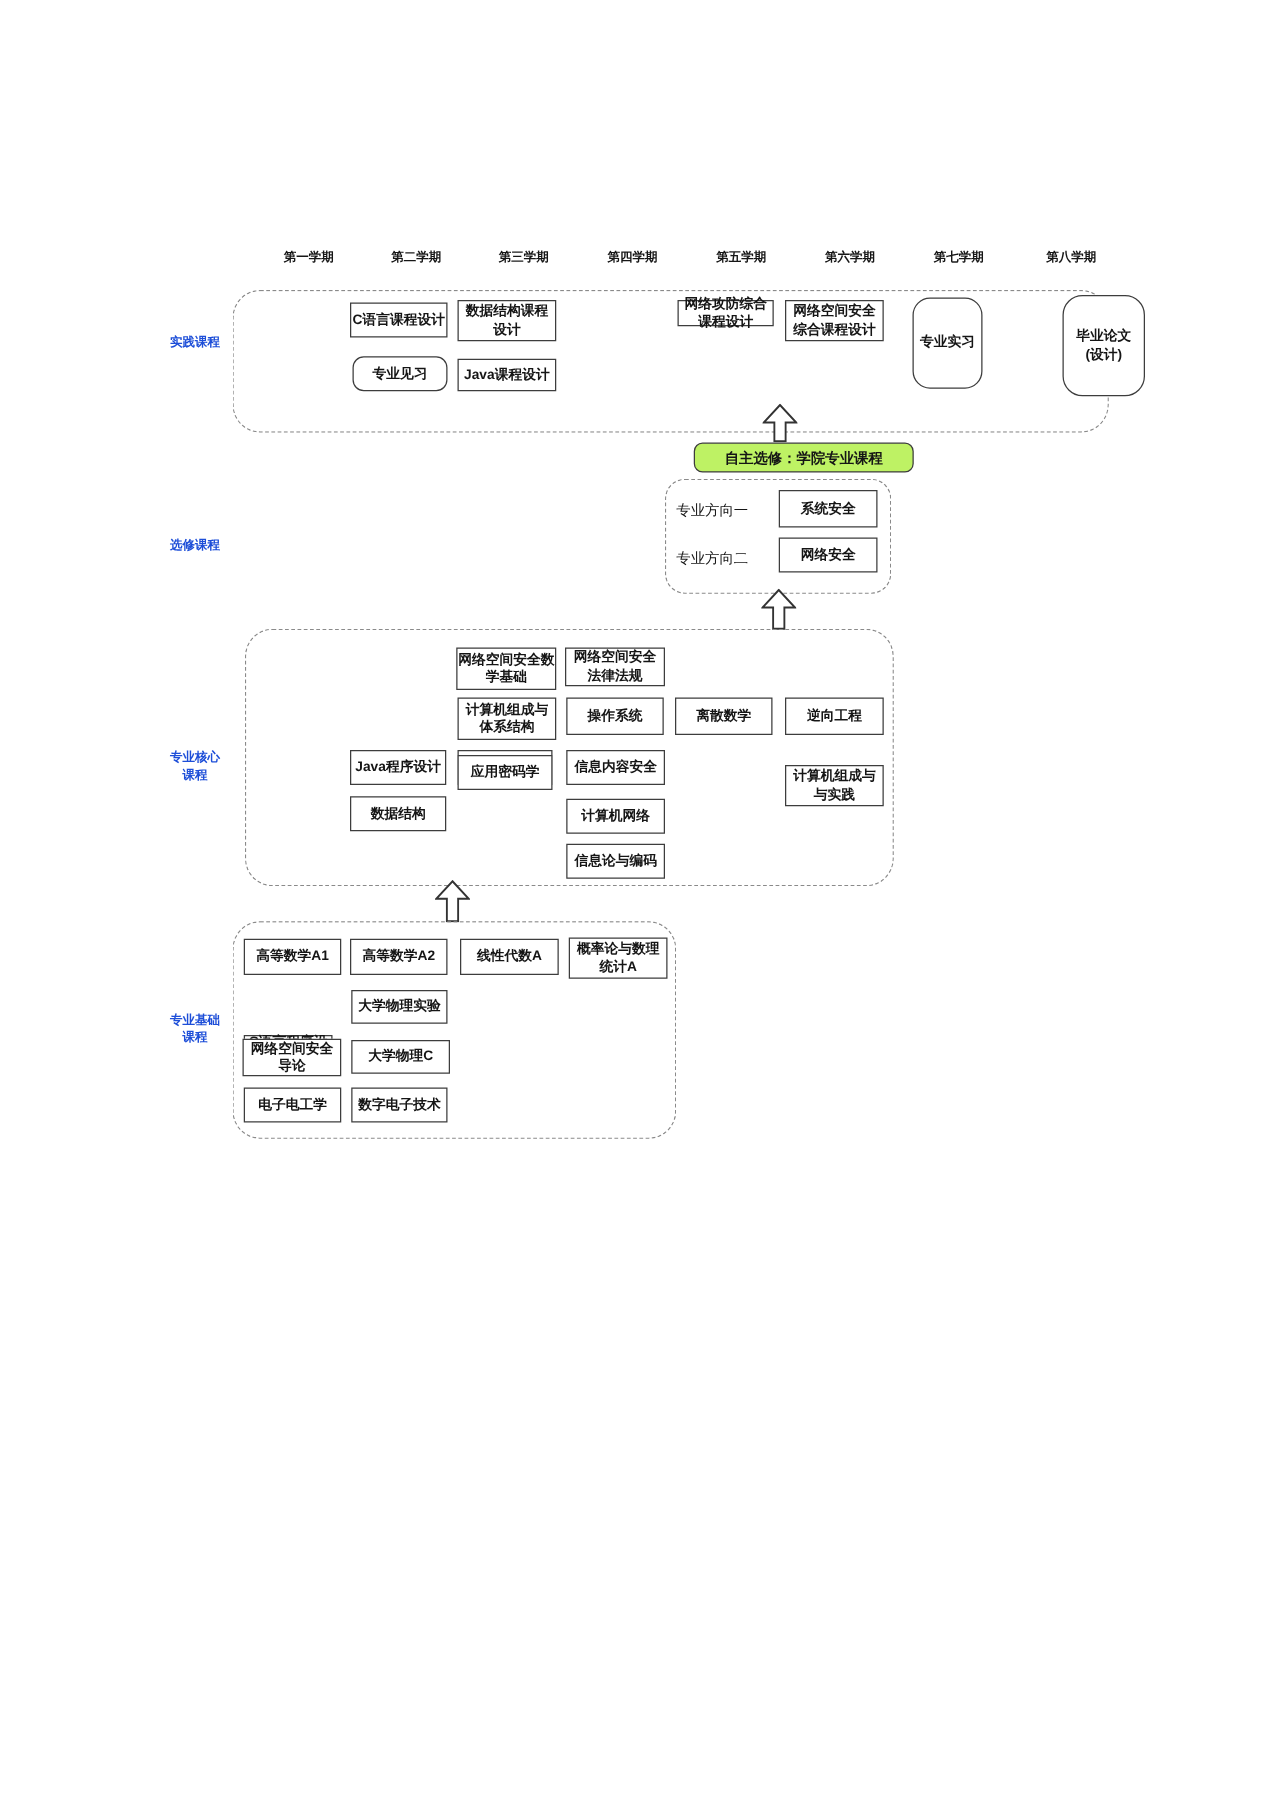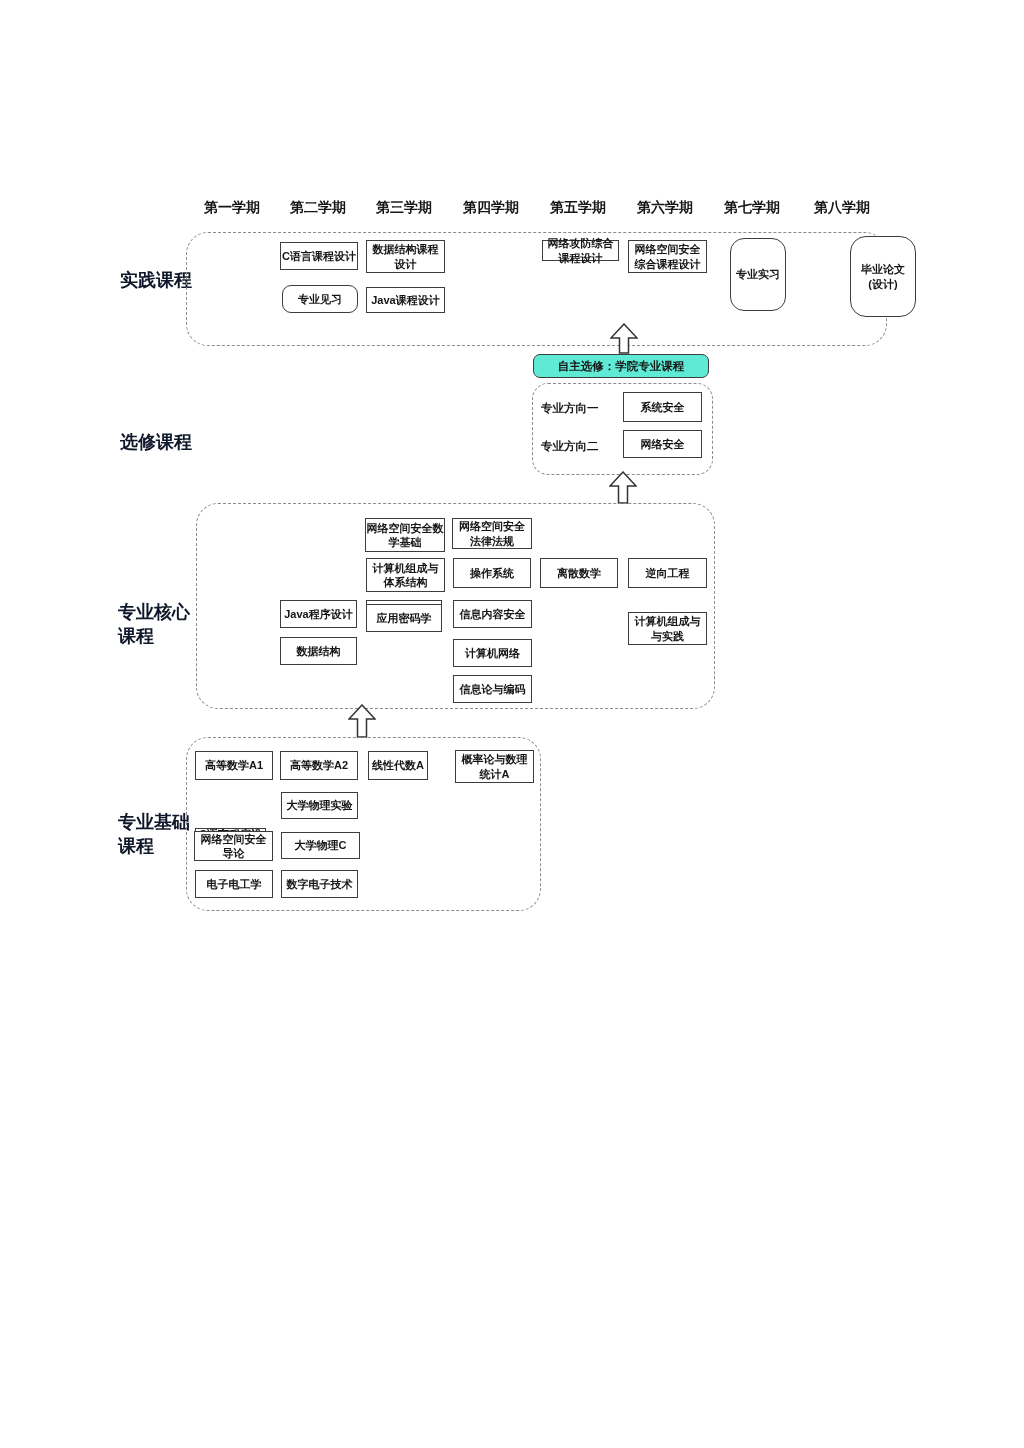--- a/index.html
+++ b/index.html
@@ -10,26 +10,26 @@
     font-family:"Liberation Sans","DejaVu Sans",sans-serif;
     color:#111;
     overflow:hidden;
   }
   .title{
     position:absolute;left:198px;top:130px;
     font-size:23px;font-weight:bold;letter-spacing:1px;color:#161616;
   }
   .sem{
     position:absolute;top:199px;width:70px;
-    font-size:14px;font-weight:bold;text-align:center;color:#161616;
+    font-size:10px;font-weight:bold;text-align:right;color:#161616;
   }
   .side-label{
     position:absolute;width:76px;
-    font-size:18px;font-weight:bold;text-align:left;
-    white-space:pre-line;line-height:1.35;color:#0f172a;
+    font-size:10px;font-weight:bold;text-align:center;
+    white-space:pre-line;line-height:1.35;color:#1d4ed8;
   }
   .container-dashed{
     position:absolute;
     border:1.5px dashed #8a8a8a;
     border-radius:22px;
     background:transparent;
   }
   .box{
     position:absolute;
     border:1.5px solid #3d3d3d;
@@ -38,26 +38,26 @@
     text-align:center;
     font-size:11px;font-weight:bold;line-height:1.3;
     white-space:pre-line;color:#151515;
     box-sizing:border-box;
   }
   .r8{border-radius:9px;}
   .r14{border-radius:14px;}
   .r16{border-radius:16px;margin-left:48px;}
   .pill{
     position:absolute;
-    border:1.5px solid #3d3d3d;border-radius:7px;background:#5eead4;
+    border:1.5px solid #3d3d3d;border-radius:7px;background:#bef264;
     display:flex;align-items:center;justify-content:center;
-    font-size:11.5px;font-weight:bold;color:#151515;box-sizing:border-box;
+    font-size:11.5px;font-weight:bold;color:#151515;box-sizing:border-box;margin-left:22px;
   }
   .dir-label{
-    position:absolute;font-size:11.5px;font-weight:bold;color:#151515;
+    position:absolute;font-size:11.5px;font-weight:normal;color:#151515;
   }
   .arrow{position:absolute;}
 </style>
 </head>
 <body>
 
 <div class="page">
 
 
   <div class="sem" style="left:197px">第一学期</div>
@@ -129,21 +129,21 @@
   <div class="box" style="left:453px;top:675px;width:79px;height:28px">信息论与编码</div>
 
   <svg class="arrow" style="left:348px;top:704px" width="28" height="34" viewBox="0 0 28 34">
     <polygon points="14,1 27,15 18.5,15 18.5,33 9.5,33 9.5,15 1,15" fill="#ffffff" stroke="#333" stroke-width="1.5"></polygon>
   </svg>
 
   <div class="container-dashed" style="left:186px;top:737px;width:353px;height:172px"></div>
 
   <div class="box" style="left:195px;top:751px;width:78px;height:29px">高等数学A1</div>
   <div class="box" style="left:280px;top:751px;width:78px;height:29px">高等数学A2</div>
-  <div class="box" style="left:368px;top:751px;width:60px;height:29px">线性代数A</div>
+  <div class="box" style="left:368px;top:751px;width:79px;height:29px">线性代数A</div>
   <div class="box" style="left:455px;top:750px;width:79px;height:33px">概率论与数理
 统计A</div>
   <div class="box" style="left:195px;top:828px;width:71px;height:27px">C语言程序设计</div>
   <div class="box" style="left:281px;top:792px;width:77px;height:27px">大学物理实验</div>
   <div class="box" style="left:194px;top:831px;width:79px;height:30px">网络空间安全
 导论</div>
   <div class="box" style="left:281px;top:832px;width:79px;height:27px">大学物理C</div>
   <div class="box" style="left:195px;top:870px;width:78px;height:28px">电子电工学</div>
   <div class="box" style="left:281px;top:870px;width:77px;height:28px">数字电子技术</div>
 

